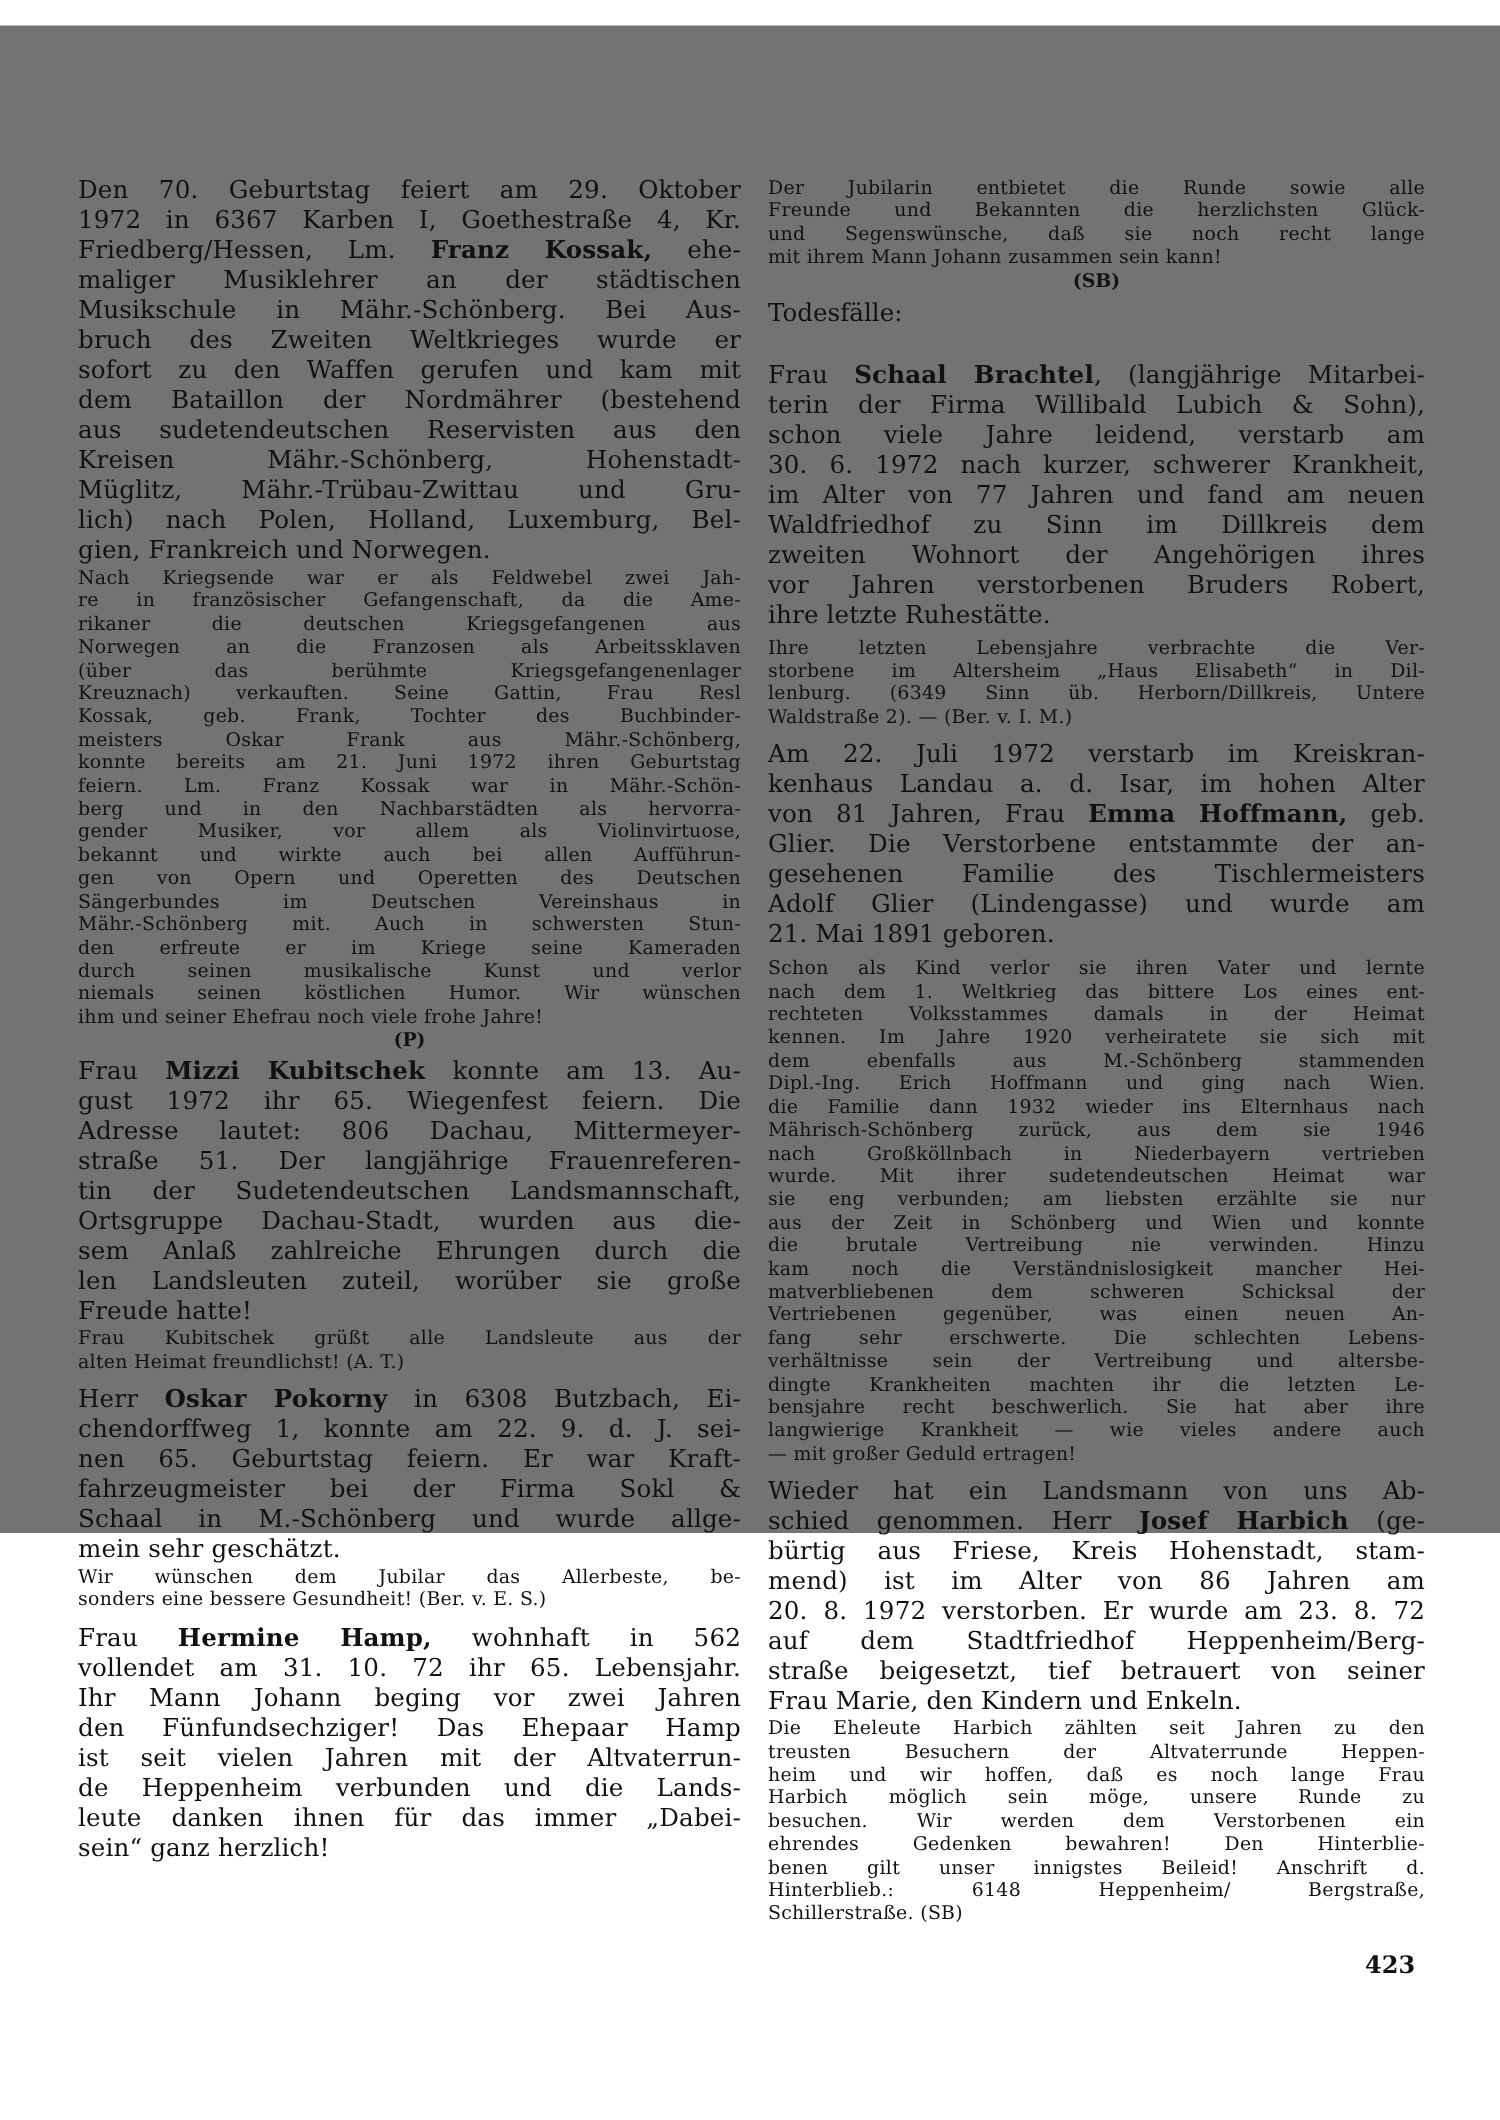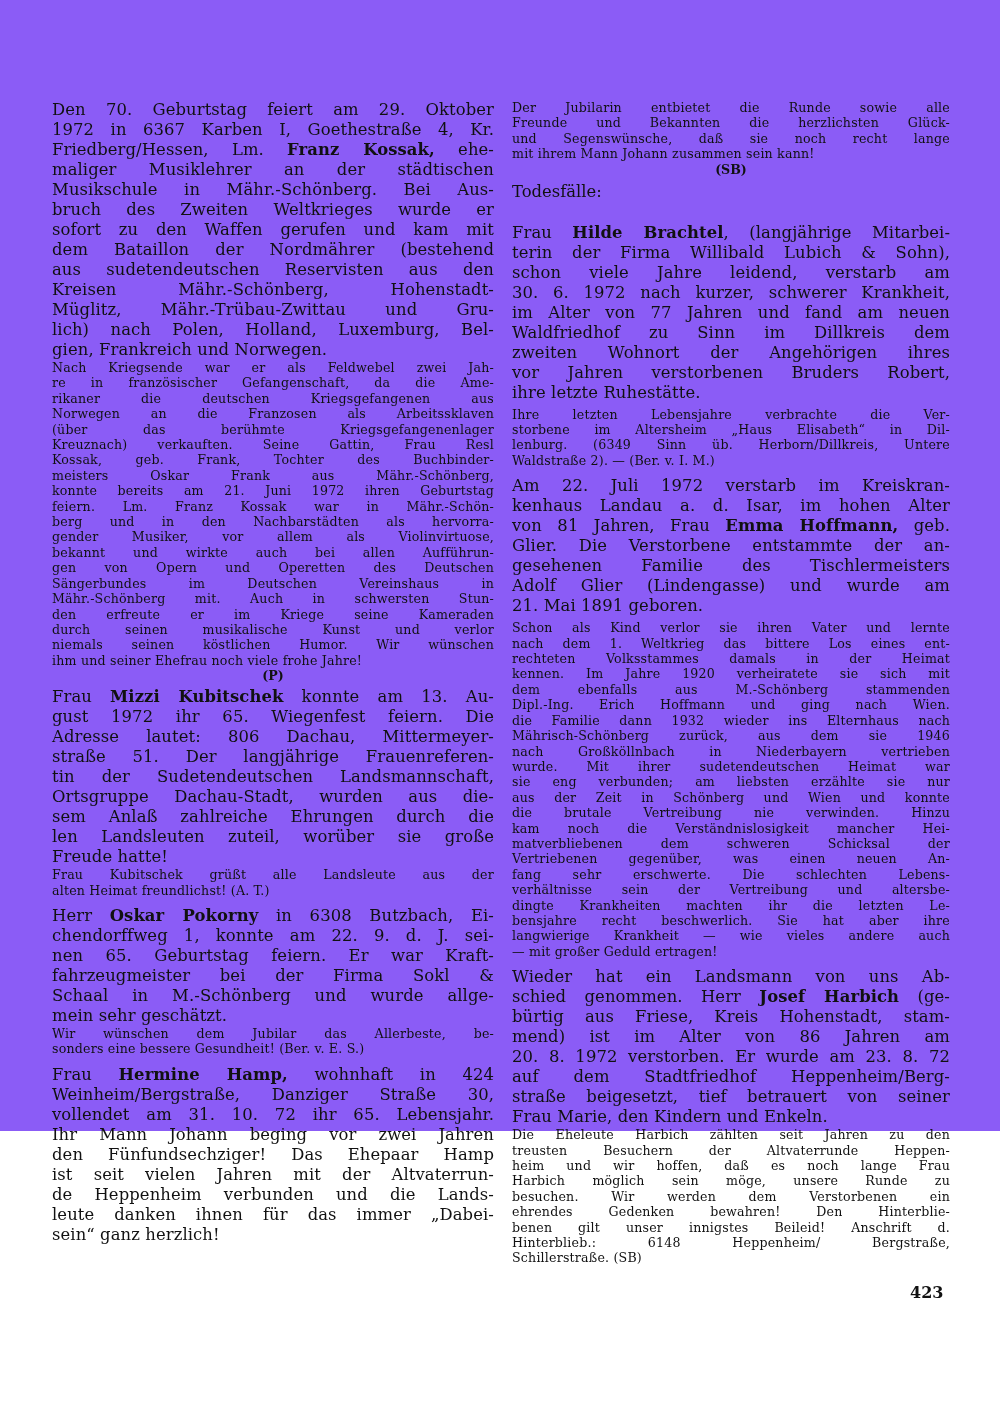--- a/index.html
+++ b/index.html
@@ -1,17 +1,17 @@
 <!DOCTYPE html>
 <html><head>
 <meta charset="utf-8">
 <style>
   html, body { margin: 0; padding: 0; background: #ffffff; }
   body { width: 1000px; height: 1413px; position: relative; overflow: hidden; color: #111; }
-  .page { position: absolute; left: 0; top: 0; width: 1000px; height: 1131px; background: #8b5cf6; }
+  .page { position: absolute; left: 0; top: 17px; width: 1000px; height: 1005px; background: #737373; }
   .col { position: absolute; top: 100px; }
   .col-left { left: 52px; width: 442px; }
   .col-right { left: 512px; width: 438px; }
   .big { font-family: "DejaVu Serif", serif; font-size: 16.4px; line-height: 20px; text-align: justify; hyphens: manual; margin: 0; letter-spacing: 0.1px; }
   .small { font-family: "DejaVu Serif", serif; font-size: 12.6px; line-height: 15.4px; text-align: justify; margin: 0; letter-spacing: 0.2px; }
   .sig { text-align: center; font-weight: bold; font-family: "DejaVu Serif", serif; font-size: 12.6px; line-height: 15px; }
   .gap { height: 8px; }
   .gap-s { height: 4px; }
   .heading { font-family: "DejaVu Serif", serif; font-weight: normal; font-size: 16.4px; line-height: 22px; margin: 4px 0 20px 0; }
   b { font-weight: bold; }
@@ -105,23 +105,22 @@
       <div class="small">
           <span class="line">Wir wünschen dem Jubilar das Allerbeste, be-</span>
           <span class="line last">sonders eine bessere Gesundheit! (Ber. v. E. S.)</span>
         </div>
     </div>
 
     <div class="gap"></div>
 
     <div>
       <div class="big">
-        <span class="line"><span>Frau </span><b>Hermine Hamp,</b><span> wohnhaft in 424</span></span>
-        <div>
-            <span class="line">Weinheim/Bergstraße, Danziger Straße 30,</span>
+        <span class="line"><span>Frau </span><b>Hermine Hamp,</b><span> wohnhaft in 562</span></span>
+        <div>
             <span class="line">vollendet am 31. 10. 72 ihr 65. Lebensjahr.</span>
             <span class="line">Ihr Mann Johann beging vor zwei Jahren</span>
             <span class="line">den Fünfundsechziger! Das Ehepaar Hamp</span>
             <span class="line">ist seit vielen Jahren mit der Altvaterrun-</span>
             <span class="line">de Heppenheim verbunden und die Lands-</span>
             <span class="line">leute danken ihnen für das immer „Dabei-</span>
             <span class="line last">sein“ ganz herzlich!</span>
           </div>
       </div>
     </div>
@@ -136,21 +135,21 @@
           <span class="line">und Segenswünsche, daß sie noch recht lange</span>
           <span class="line last">mit ihrem Mann Johann zusammen sein kann!</span>
         </div>
       <div class="sig">(SB)</div>
     </div>
 
     <div class="heading">Todesfälle:</div>
 
     <div>
       <div class="big">
-        <span class="line"><span>Frau </span><b>Hilde Brachtel</b><span>, (langjährige Mitarbei-</span></span>
+        <span class="line"><span>Frau </span><b>Schaal Brachtel</b><span>, (langjährige Mitarbei-</span></span>
         <div>
             <span class="line">terin der Firma Willibald Lubich &amp; Sohn),</span>
             <span class="line">schon viele Jahre leidend, verstarb am</span>
             <span class="line">30. 6. 1972 nach kurzer, schwerer Krankheit,</span>
             <span class="line">im Alter von 77 Jahren und fand am neuen</span>
             <span class="line">Waldfriedhof zu Sinn im Dillkreis dem</span>
             <span class="line">zweiten Wohnort der Angehörigen ihres</span>
             <span class="line">vor Jahren verstorbenen Bruders Robert,</span>
             <span class="line last">ihre letzte Ruhestätte.</span>
           </div>

